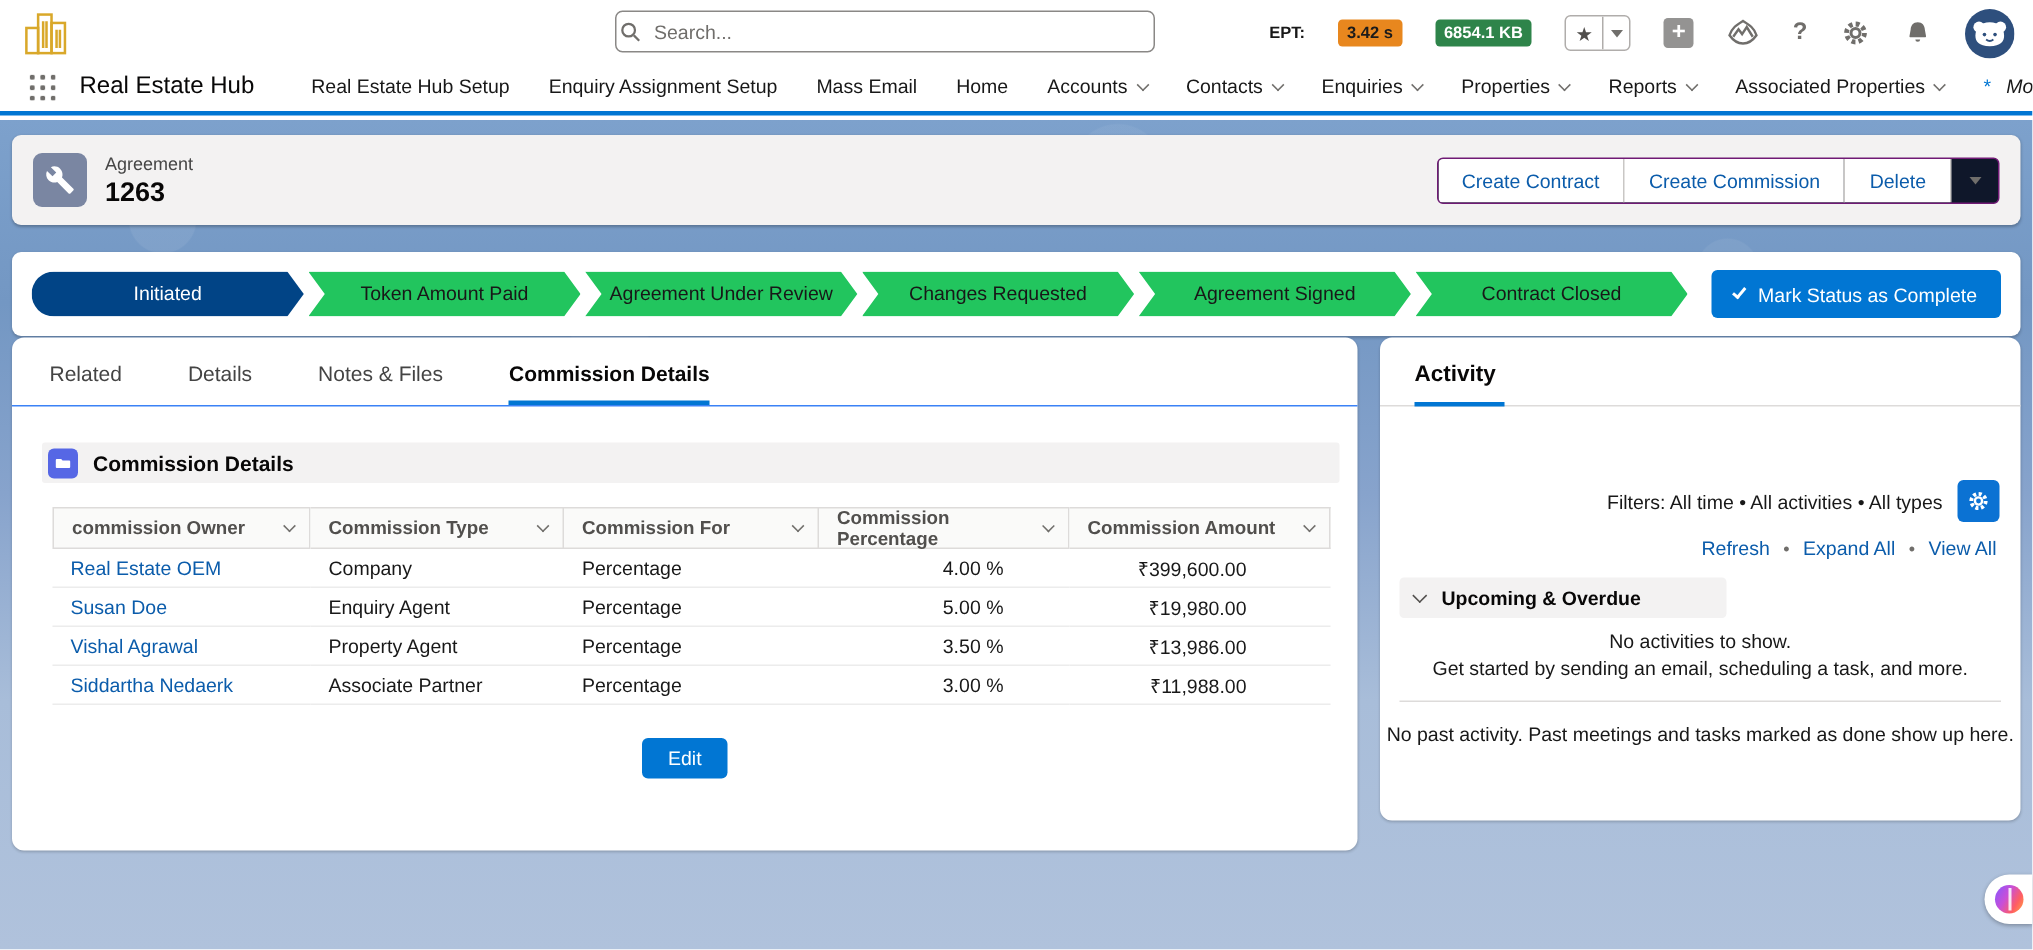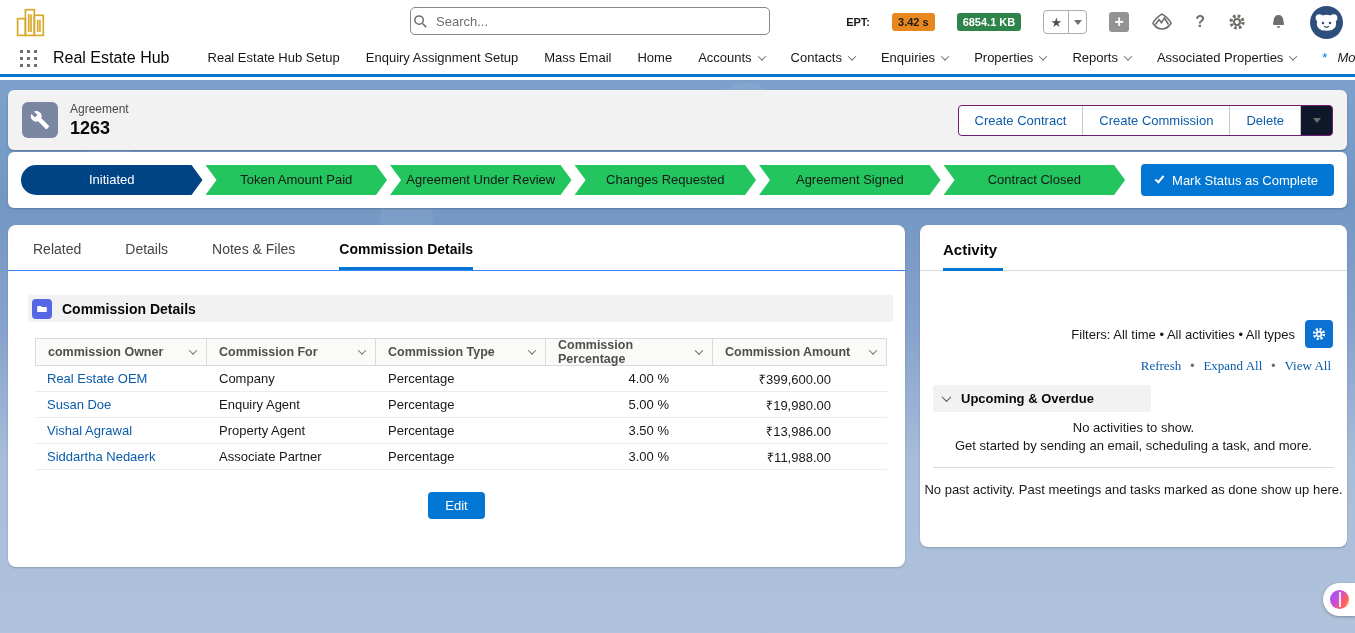--- a/index.html
+++ b/index.html
@@ -52,21 +52,21 @@
   .record-card { position:absolute; left:8px; right:8px; top:10px; height:60px; background:#f3f2f2; border-radius:6px; box-shadow:0 1px 2px rgba(0,0,0,.25); display:flex; align-items:center; padding:0 14px; }
   .entity-tile { width:36px; height:36px; border-radius:6px; background:#7a86a2; display:flex; align-items:center; justify-content:center; margin-right:12px; }
   .entity-text .lbl { font-size:12px; color:#464646; margin-bottom:2px; }
   .entity-text .num { font-size:18px; font-weight:bold; color:#080707; }
   .btn-group { margin-left:auto; display:flex; border:1px solid #701a75; border-radius:4px; overflow:hidden; background:#0f172a; height:31px; }
   .btn-group .gbtn { padding:0 16px; font-size:13px; color:#0b5cab; background:#fff; display:flex; align-items:center; cursor:pointer; white-space:nowrap; }
   .btn-group .gbtn + .gbtn, .btn-group .gcaret { border-left:1px solid #c9c7c5; }
   .btn-group .gcaret { width:32px; display:flex; align-items:center; justify-content:center; cursor:pointer; }
 
   
-  .path-card { position:absolute; left:8px; right:8px; top:72px; height:56px; background:#fff; border-radius:6px; box-shadow:0 1px 2px rgba(0,0,0,.2); display:flex; align-items:center; padding:0 13px; gap:16px; }
+  .path-card { position:absolute; left:8px; right:8px; top:88px; height:56px; background:#fff; border-radius:6px; box-shadow:0 1px 2px rgba(0,0,0,.2); display:flex; align-items:center; padding:0 13px; gap:16px; }
   .stages { flex:1; display:flex; gap:3px; }
   .stage { flex:1; height:30px; line-height:30px; text-align:center; background:#22c55e; font-size:13px; color:#181818; cursor:pointer; white-space:nowrap; overflow:hidden; }
   .stage.first { border-radius:15px 0 0 15px; clip-path:polygon(0 0, calc(100% - 11px) 0, 100% 50%, calc(100% - 11px) 100%, 0 100%); }
   .stage.mid { clip-path:polygon(0 0, calc(100% - 11px) 0, 100% 50%, calc(100% - 11px) 100%, 0 100%, 11px 50%); }
   .stage.last { border-radius:0 15px 15px 0; clip-path:polygon(0 0, 100% 0, 100% 100%, 0 100%, 11px 50%); }
   .stage.active { background:#014486; color:#fff; }
   .mark-btn { flex:0 0 auto; height:32px; background:#0176d3; color:#fff; border-radius:4px; font-size:13px; display:flex; align-items:center; justify-content:center; padding:0 16px; cursor:pointer; }
   .tick { width:5px; height:9px; border-right:2px solid #fff; border-bottom:2px solid #fff; transform:rotate(40deg); display:inline-block; margin-right:10px; margin-top:-3px; }
 
   
@@ -88,21 +88,21 @@
   .edit-row { margin-top:22px; display:flex; justify-content:center; }
   .edit-btn { background:#0176d3; color:#fff; border:none; border-radius:4px; font-size:13px; padding:6px 17px; cursor:pointer; font-family:"Liberation Sans",sans-serif; }
 
   
   .activity-card { position:absolute; left:920px; top:145px; width:427px; height:322px; background:#fff; border-radius:8px; box-shadow:0 1px 2px rgba(0,0,0,.2); }
   .activity-tabs { height:46px; border-bottom:1px solid #dddbda; padding-left:23px; }
   .activity-title { display:inline-block; height:46px; padding:16px 6px 0 0; font-weight:bold; font-size:15px; color:#080707; border-bottom:3px solid #0176d3; cursor:pointer; }
   .filters-row { position:absolute; top:95px; right:14px; display:flex; align-items:center; gap:10px; font-size:13px; color:#181818; }
   .gear-btn { width:28px; height:28px; background:#0b72d3; border-radius:4px; display:flex; align-items:center; justify-content:center; cursor:pointer; }
   .links-row { position:absolute; top:133px; right:16px; display:flex; align-items:center; gap:9px; font-size:13px; }
-  .links-row a { color:#0b5cab; text-decoration:none; cursor:pointer;font-family:Liberation Serif, serif; }
+  .links-row a { color:#0b5cab; text-decoration:none; cursor:pointer; }
   .bullet { color:#706e6b; font-size:12px; }
   .upcoming-head { position:absolute; top:160px; left:13px; width:218px; height:27px; background:#f3f2f2; border-radius:3px; display:flex; align-items:center; gap:11px; padding-left:10px; font-weight:bold; font-size:13px; color:#080707; cursor:pointer; }
   .chev-big { display:inline-block; width:7px; height:7px; border-right:1.8px solid #514f4d; border-bottom:1.8px solid #514f4d; transform:rotate(45deg) translate(-1px,-1px); }
   .activity-empty { position:absolute; top:194px; left:0; right:0; text-align:center; font-size:13px; color:#181818; line-height:18px; }
   .activity-divider { position:absolute; top:242px; left:13px; right:13px; border-top:1px solid #dddbda; }
   .past-text { position:absolute; top:257px; left:0; right:0; text-align:center; font-size:13px; color:#181818; }
 
   
   .assistant-pill { position:absolute; right:0; top:503px; width:32px; height:33px; background:#fff; border-radius:17px 0 0 17px; box-shadow:0 1px 3px rgba(0,0,0,.3); display:flex; align-items:center; padding-left:7px; cursor:pointer; }
   .brain-dot { width:19px; height:19px; border-radius:50%; background:linear-gradient(120deg,#8458ff 0%,#c84fd8 40%,#ff5e62 72%,#ffa541 100%); position:relative; }
@@ -284,25 +284,25 @@
         </span>
         <span class="section-title">Commission Details</span>
       </div>
       <div class="tbl">
         <div class="tr">
           <span class="th">
               <span>commission Owner</span>
               <span class="chev"></span>
             </span>
           <span class="th">
+              <span>Commission Type</span>
+              <span class="chev"></span>
+            </span>
+          <span class="th">
               <span>Commission For</span>
-              <span class="chev"></span>
-            </span>
-          <span class="th">
-              <span>Commission Type</span>
               <span class="chev"></span>
             </span>
           <span class="th">
               <span>Commission Percentage</span>
               <span class="chev"></span>
             </span>
           <span class="th">
               <span>Commission Amount</span>
               <span class="chev"></span>
             </span>

